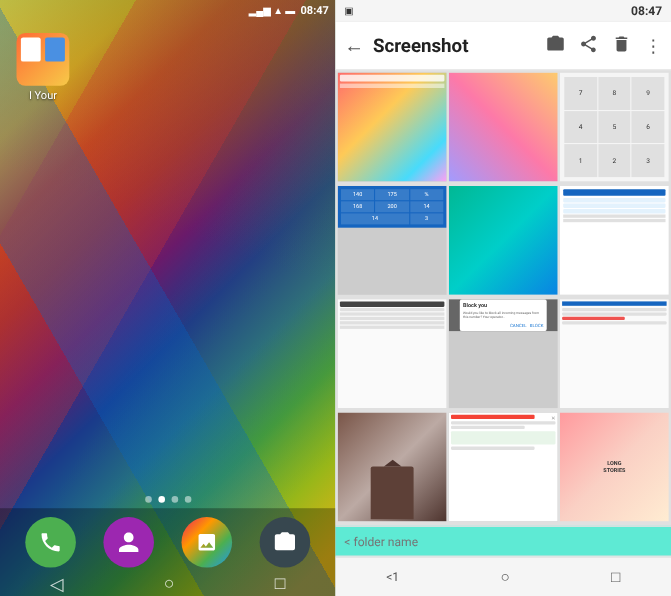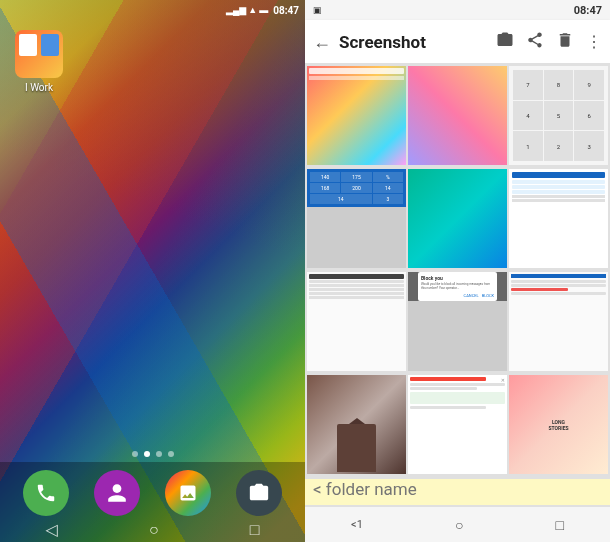--- a/index.html
+++ b/index.html
@@ -327,25 +327,25 @@
     }
 
     .right-nav-icon {
       font-size: 14px;
       color: #555;
     }
 
     
     .folder-bar {
       height: 28px;
-      background: #fef9c3;
-      display: flex;
-      align-items: flex-start;
+      background: #5eead4;
+      display: flex;
+      align-items: center;
       padding: 0 8px;
-      font-size: 17px;
+      font-size: 11px;
       color: #757575;
       border-top: 1px solid #e0e0e0;
       border-bottom: 1px solid #e0e0e0;
     }
   </style>
 </head>
 <body>
 
 <div class="left-panel">
   <div class="left-bg"></div>
@@ -354,21 +354,21 @@
     <div class="left-status-icons">
       <span>▂▄▆</span>
       <span>▲</span>
       <span>▬</span>
       <span style="font-size:10px;font-weight:bold;margin-left:3px;">08:47</span>
     </div>
   </div>
 
   <div class="app-icon-container">
     <div class="app-icon"></div>
-    <span class="app-label">I Work</span>
+    <span class="app-label">I Your</span>
   </div>
 
   <div class="dots-indicator">
     <div class="dot"></div>
     <div class="dot active"></div>
     <div class="dot"></div>
     <div class="dot"></div>
   </div>
 
   <div class="bottom-dock">

